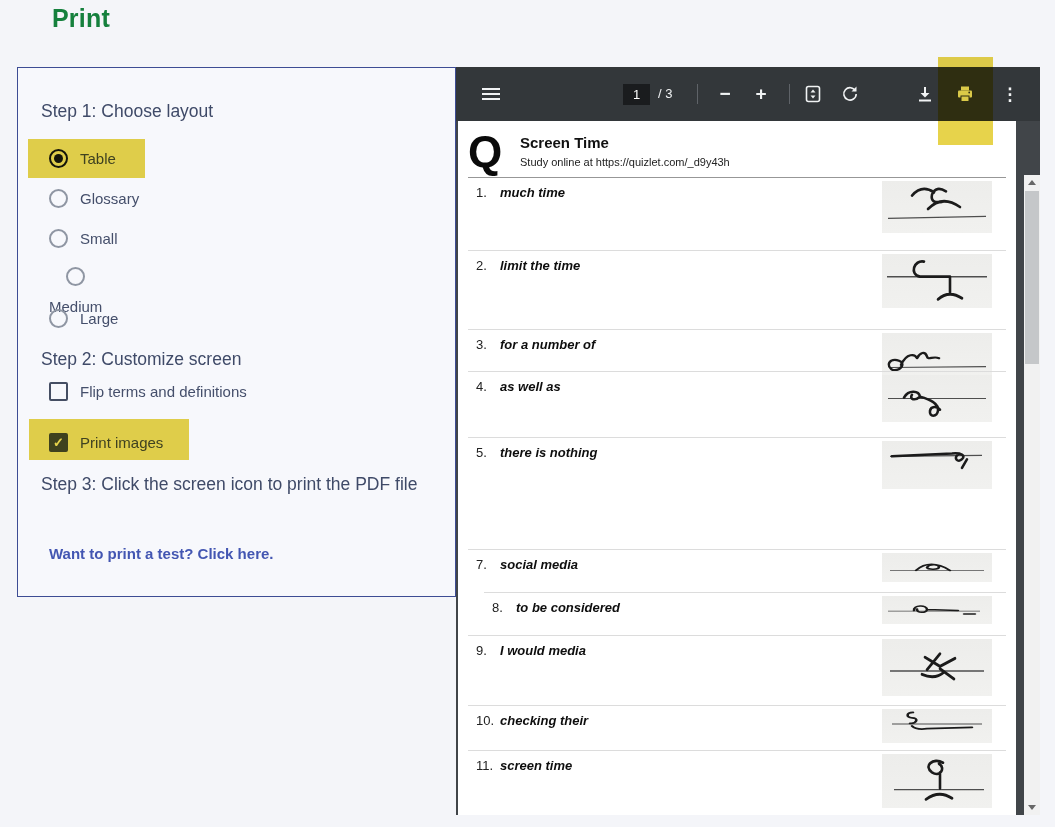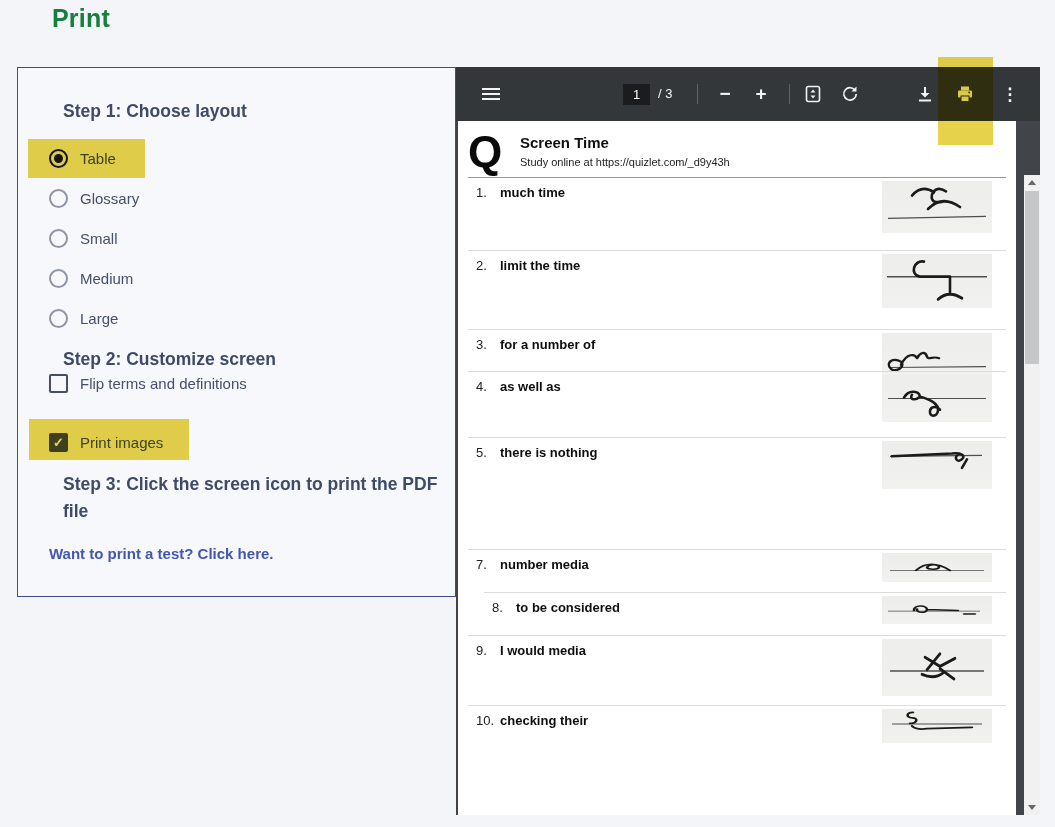--- a/index.html
+++ b/index.html
@@ -16,22 +16,22 @@
     font-size:25px; font-weight:bold; color:#15803d;
     letter-spacing:.2px;
     margin-left:35px;
   }
   
   .panel {
     position:absolute; left:17px; top:67px; width:439px; height:530px;
     background:#f7f8fc; border:1px solid #3d4c94;
   }
   .panel h2 {
-    position:absolute; left:45px;
-    font-size:17.5px; font-weight:bold; color:#3f4a68; line-height:27px;
+    position:absolute; left:23px;
+    font-size:17.5px; font-weight:normal; color:#3f4a68; line-height:27px;
   }
   .step1-heading { top:30px; }
   .step2-heading { top:278px; }
   .step3-heading { top:403px; width:400px; }
   .opt-row {
     position:absolute; left:31px; height:22px;
     display:flex; align-items:center; gap:12px; cursor:pointer;
   }
   .opt-label { font-size:15px; color:#454f6b; }
   .radio {
@@ -98,21 +98,21 @@
     font-size:44px; font-weight:800; color:#0a0a0a;
   }
   .doc-title { position:absolute; left:62px; top:13px; font-size:15px; font-weight:bold; color:#111; }
   .doc-subtitle { position:absolute; left:62px; top:35px; font-size:11px; color:#222; }
   .term-row {
     position:absolute; left:10px; right:10px;
     border-top:1px solid #dcdcdc; padding:7px 0 0 8px; font-size:13px;
   }
   .term-row.first { border-top:1px solid #979797; }
   .term-num { display:inline-block; width:24px; color:#222; }
-  .term-text { font-weight:bold; color:#0e0e0e; }
+  .term-text { font-weight:bold; color:#0e0e0e;font-style:italic; }
   .term-img {
     position:absolute; right:14px; top:3px; width:110px;
     background:linear-gradient(180deg,#ededeb 0%,#f1f1ef 100%);
   }
   .term-img svg { display:block; width:100%; height:100%; }
   .term-img .base { stroke:#4e4e4e; stroke-width:1.3; fill:none; }
   .term-img .glyph { stroke:#1b1b1b; stroke-width:2.6; fill:none; stroke-linecap:round; stroke-linejoin:round; }
   
   .vscroll {
     position:absolute; right:0; top:54px; bottom:0; width:16px; background:#f1f1f1;
@@ -144,32 +144,32 @@
     <span class="opt-label">Table</span>
   </div>
   <div class="opt-row" style="top:119px;">
     <span class="radio"></span>
     <span class="opt-label">Glossary</span>
   </div>
   <div class="opt-row" style="top:159px;">
     <span class="radio"></span>
     <span class="opt-label">Small</span>
   </div>
-  <div class="opt-row" style="top:199px;">
+  <div class="opt-row" style="top:199px;flex-direction:column;">
     <span class="radio"></span>
     <span class="opt-label">Medium</span>
   </div>
   <div class="opt-row" style="top:239px;">
     <span class="radio"></span>
     <span class="opt-label">Large</span>
   </div>
 
   <h2 class="step2-heading">Step 2: Customize screen</h2>
 
-  <div class="opt-row" style="top:304px;">
+  <div class="opt-row" style="top:312px;">
     <span class="checkbox"></span>
     <span class="opt-label">Flip terms and definitions</span>
   </div>
   <div class="opt-row" style="top:363px;">
     <span class="checkbox checked">✓</span>
     <span class="opt-label">Print images</span>
   </div>
 
   <h2 class="step3-heading">Step 3: Click the screen icon to print the PDF file</h2>
 
@@ -276,21 +276,21 @@
       <div class="term-row" style="top:316px;height:60px;">
         <span class="term-num">5.</span><span class="term-text">there is nothing</span>
         <div class="term-img" style="height:48px;">
           <svg viewBox="0 0 110 50" preserveAspectRatio="none">
               <path class="base" d="M8 16 L100 15"></path>
               <path class="glyph" d="M10 16 L70 13 C79 12 84 15 80 19 C76 23 71 18 76 14 M85 19 L80 28"></path>
             </svg>
         </div>
       </div>
       <div class="term-row" style="top:428px;height:43px;">
-        <span class="term-num">7.</span><span class="term-text">number media</span>
+        <span class="term-num">7.</span><span class="term-text">social media</span>
         <div class="term-img" style="height:29px;">
           <svg viewBox="0 0 110 50" preserveAspectRatio="none">
               <path class="base" d="M8 30 L102 30"></path>
               <path class="glyph" d="M34 30 Q48 9 68 30 M45 25 C47 19 57 19 57 24 C57 29 46 29 45 25"></path>
             </svg>
         </div>
       </div>
       <div class="term-row" style="top:471px;height:43px;margin-left:16px;">
         <span class="term-num">8.</span><span class="term-text">to be considered</span>
         <div class="term-img" style="height:28px;">
@@ -311,20 +311,29 @@
       </div>
       <div class="term-row" style="top:584px;height:45px;">
         <span class="term-num">10.</span><span class="term-text">checking their</span>
         <div class="term-img" style="height:34px;">
           <svg viewBox="0 0 110 50" preserveAspectRatio="none">
               <path class="base" d="M10 22 L100 22"></path>
               <path class="glyph" d="M31 5 C24 5 24 13 30 13 C37 13 35 22 28 21 M30 25 Q34 31 45 29 L90 27"></path>
             </svg>
         </div>
       </div>
+      <div class="term-row" style="top:629px;height:66px;">
+        <span class="term-num">11.</span><span class="term-text">screen time</span>
+        <div class="term-img" style="height:54px;">
+          <svg viewBox="0 0 110 50" preserveAspectRatio="none">
+              <path class="base" d="M12 33 L102 33"></path>
+              <path class="glyph" d="M61 8 C51 3 41 11 50 17 C58 22 64 13 57 9 M58 17 L58 32 M44 42 Q57 33 70 41"></path>
+            </svg>
+        </div>
+      </div>
     </div>
 
     <div class="vscroll">
       <div class="scroll-btn up">
           <span class="tri-up"></span>
         </div>
       <div class="scroll-thumb"></div>
       <div class="scroll-btn down">
           <span class="tri-down"></span>
         </div>

